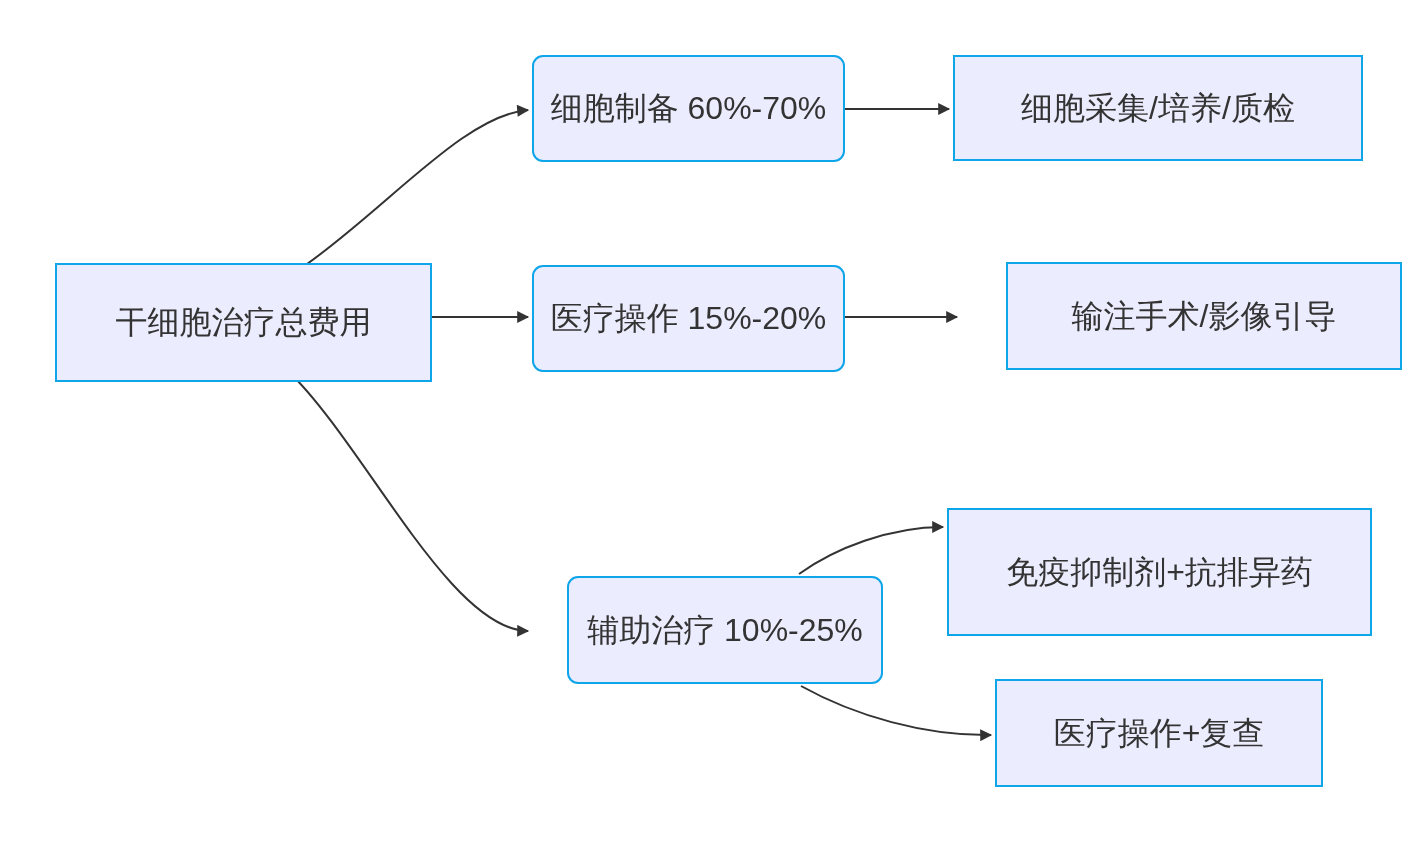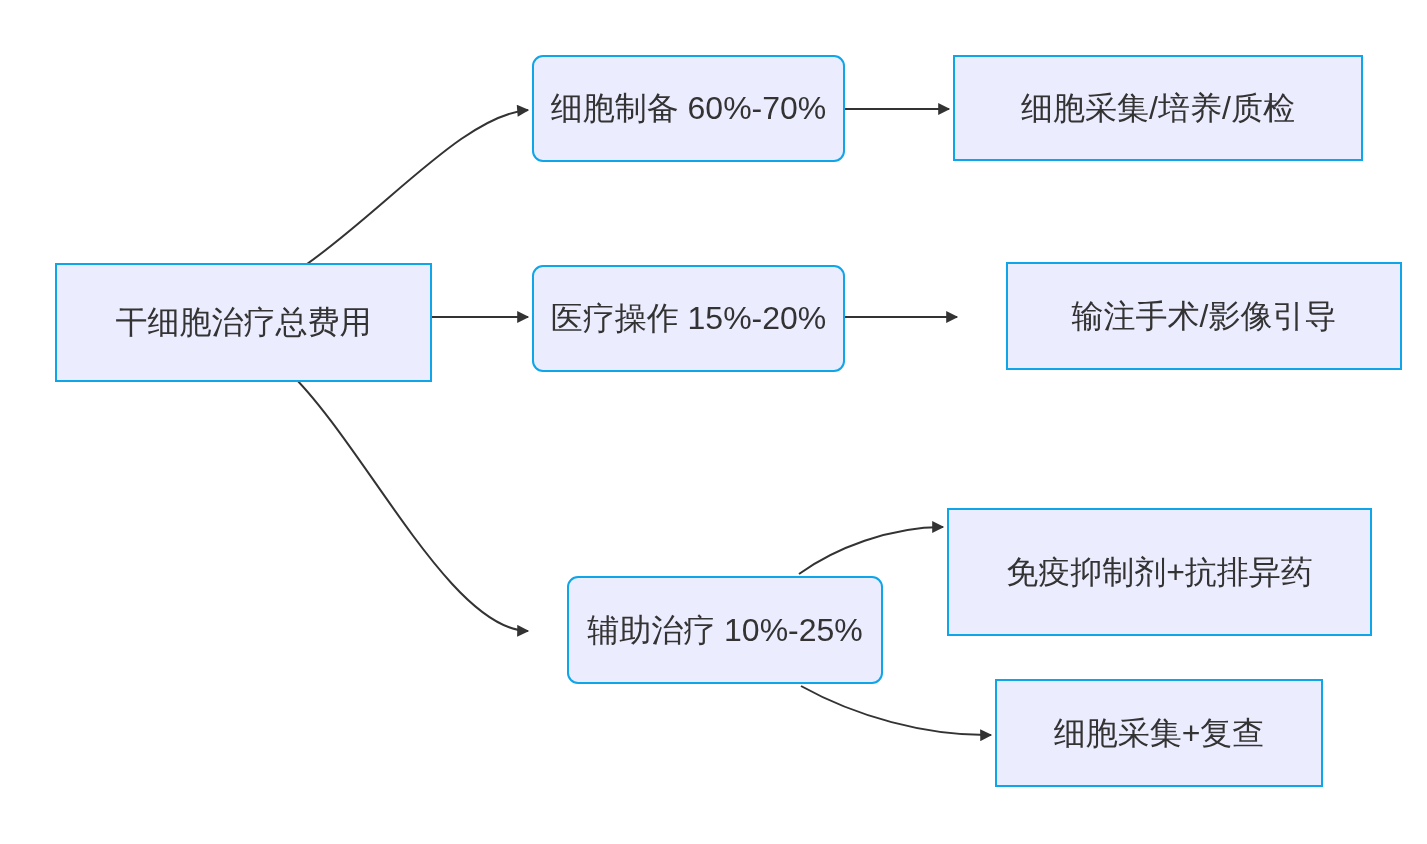--- a/index.html
+++ b/index.html
@@ -81,15 +81,15 @@
   <div id="n-med" class="node rounded">医疗操作 15%-20%</div>
 
   <div id="n-aux" class="node rounded">辅助治疗 10%-25%</div>
 
   <div id="n-leaf1" class="node">细胞采集/培养/质检</div>
 
   <div id="n-leaf2" class="node">输注手术/影像引导</div>
 
   <div id="n-leaf3" class="node">免疫抑制剂+抗排异药</div>
 
-  <div id="n-leaf4" class="node">细胞采集+复查</div>
+  <div id="n-leaf4" class="node">医疗操作+复查</div>
 
 </div>
 
 </body></html>

